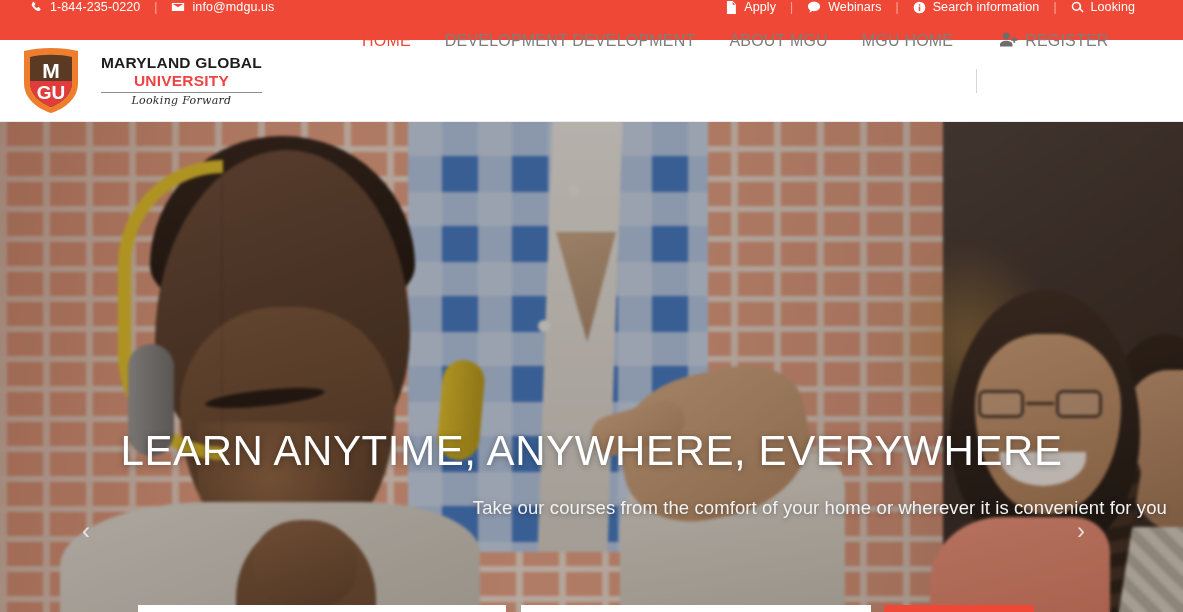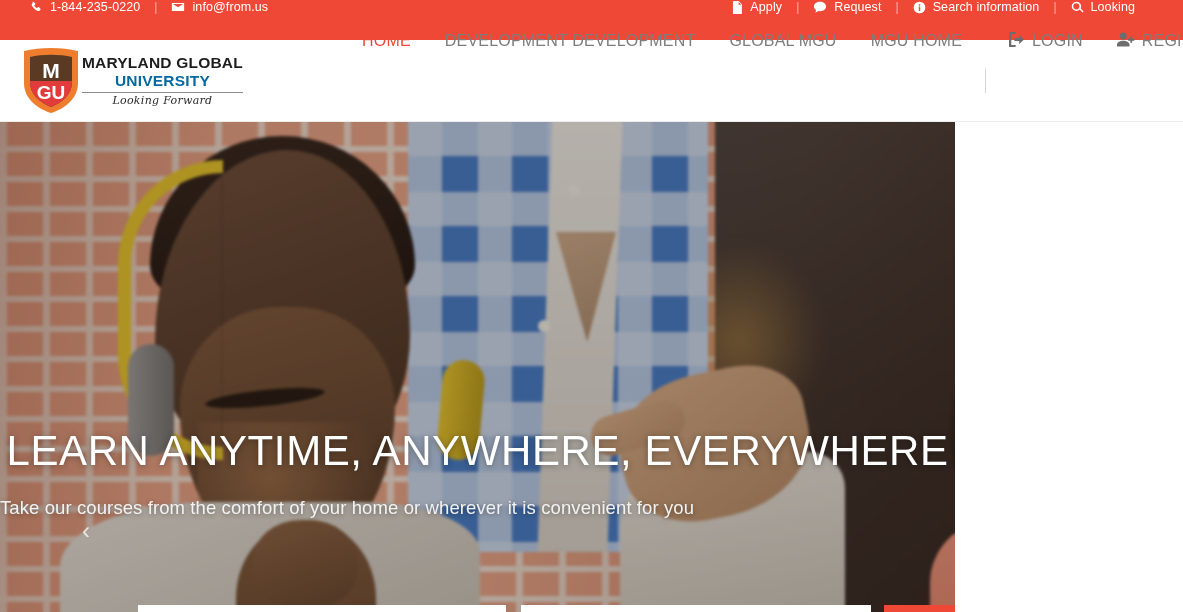--- a/index.html
+++ b/index.html
@@ -53,32 +53,32 @@
   .logo-wrap {
     position: absolute; left: 20px; top: 5px;
     display: flex; align-items: center;
     text-decoration: none;
   }
   .shield {
     position: relative;
     width: 62px; height: 70px;
   }
   .logo-text {
-    margin-left: 0;
+    margin-left: 19px;
     display: flex; flex-direction: column;
     align-items: center;
   }
   .logo-l1 {
     font-size: 15.5px; font-weight: bold;
     color: #1d1d1d; letter-spacing: .2px;
     line-height: 18px; white-space: nowrap;
   }
   .logo-l2 {
     font-size: 15.5px; font-weight: bold;
-    color: #0369a1; letter-spacing: .2px;
+    color: #ef4444; letter-spacing: .2px;
     line-height: 18px;
   }
   .logo-rule {
     width: 100%; height: 1px; background: #8c8c8c;
     margin: 2px 0 1px 0;
   }
   .logo-tag {
     font-family: "DejaVu Serif", serif;
     font-style: italic;
     font-size: 11px;
@@ -119,21 +119,21 @@
   }
   .nav-item .navic {
     display: inline-flex; align-items: center;
     margin-right: 7px;
   }
   .nav-item .navic svg { display: block; fill: #6d6d6d; }
 
   
   .hero {
     position: absolute; top: 122px; left: 0;
-    width: 955px; height: 490px;
+    width: 1183px; height: 490px;
     overflow: hidden;
   }
   .hero-photo { position: absolute; inset: 0; }
 
   
   .brick {
     position: absolute; inset: 0;
     background:
       repeating-linear-gradient(
         to bottom,
@@ -385,22 +385,22 @@
     text-align: center;
     color: #ffffff;
     font-size: 42px;
     font-weight: 400;
     letter-spacing: .6px;
     line-height: 48px;
     text-shadow: 0 1px 6px rgba(0,0,0,.35);
     white-space: nowrap;
   }
   .hero-sub {
-    position: absolute; left: 0; right: 4px; top: 375px;
-    text-align: left;
+    position: absolute; left: 0; right: 16px; top: 375px;
+    text-align: right;
     color: #f2f2f2;
     font-size: 18.5px;
     font-weight: 400;
     letter-spacing: .1px;
     text-shadow: 0 1px 5px rgba(0,0,0,.4);
     white-space: nowrap;
   }
 
   .carousel-arrow {
     position: absolute; top: 393px;
@@ -454,41 +454,41 @@
       </span>
       <span class="tbtxt">1-844-235-0220</span>
     </a>
     <span class="tb-sep">|</span>
     <a class="tb-item" href="#">
       <span class="tb-ic">
         <svg width="14" height="14" viewBox="0 0 16 16">
             <path d="M1 3.5h14v9H1v-9zm1.2 1L8 8.3l5.8-3.8H2.2z"></path>
           </svg>
       </span>
-      <span class="tbtxt">info@from.us</span>
+      <span class="tbtxt">info@mdgu.us</span>
     </a>
   </div>
 
   <div class="topbar-right">
     <a class="tb-item" href="#">
       <span class="tb-ic">
         <svg width="12" height="13" viewBox="0 0 14 16">
             <path d="M2 0h7l4 4v12H2V0zm7 1.2V4.5h3.3L9 1.2zM4 7h6v1.1H4V7zm0 2.6h6v1.1H4V9.6zm0 2.6h4v1.1H4v-1.1z"></path>
           </svg>
       </span>
       <span class="tbtxt">Apply</span>
     </a>
     <span class="tb-sep">|</span>
     <a class="tb-item" href="#">
       <span class="tb-ic">
         <svg width="14" height="13" viewBox="0 0 16 15">
             <path d="M8 1C4.1 1 1 3.4 1 6.4c0 1.7 1 3.2 2.6 4.2-.1.9-.6 1.9-1.4 2.6 1.5-.2 2.9-.8 3.9-1.6.6.1 1.2.2 1.9.2 3.9 0 7-2.4 7-5.4S11.9 1 8 1z"></path>
           </svg>
       </span>
-      <span class="tbtxt">Request</span>
+      <span class="tbtxt">Webinars</span>
     </a>
     <span class="tb-sep">|</span>
     <a class="tb-item" href="#">
       <span class="tb-ic">
         <svg width="13" height="13" viewBox="0 0 16 16">
             <path d="M8 .8a7.2 7.2 0 100 14.4A7.2 7.2 0 008 .8zm.9 11.4H7.1V6.9h1.8v5.3zm0-6.4H7.1V3.9h1.8v1.9z"></path>
           </svg>
       </span>
       <span class="tbtxt">Search information</span>
     </a>
@@ -525,34 +525,26 @@
   </a>
 
   <div class="nav">
     <a class="nav-item active" href="#">
       <span>HOME</span>
     </a>
     <a class="nav-item" href="#">
       <span>DEVELOPMENT DEVELOPMENT</span>
     </a>
     <a class="nav-item" href="#">
-      <span>GLOBAL MGU</span>
+      <span>ABOUT MGU</span>
     </a>
     <a class="nav-item" href="#">
       <span>MGU HOME</span>
     </a>
     <span class="nav-divider"></span>
-    <a class="nav-item" href="#">
-      <span class="navic">
-        <svg width="16" height="15" viewBox="0 0 16 15">
-            <path d="M6.6 0v2.1H2.3v10.8h4.3V15H0V0h6.6zm3.6 3.1l4.9 4.4-4.9 4.4V9.1H5.4V5.9h4.8V3.1z"></path>
-          </svg>
-      </span>
-      <span>LOGIN</span>
-    </a>
     <a class="nav-item" href="#">
       <span class="navic">
         <svg width="18" height="15" viewBox="0 0 19 15">
             <path d="M6.6 7.4a3.6 3.6 0 100-7.2 3.6 3.6 0 000 7.2zm0 1.3C3 8.7 0 10.5 0 12.7V15h13.2v-2.3c0-2.2-3-4-6.6-4zM16 4.4h-1.9v2.4h-2.4v1.9h2.4V11H16V8.7h2.4V6.8H16V4.4z"></path>
           </svg>
       </span>
       <span>REGISTER</span>
     </a>
   </div>
 </div>

